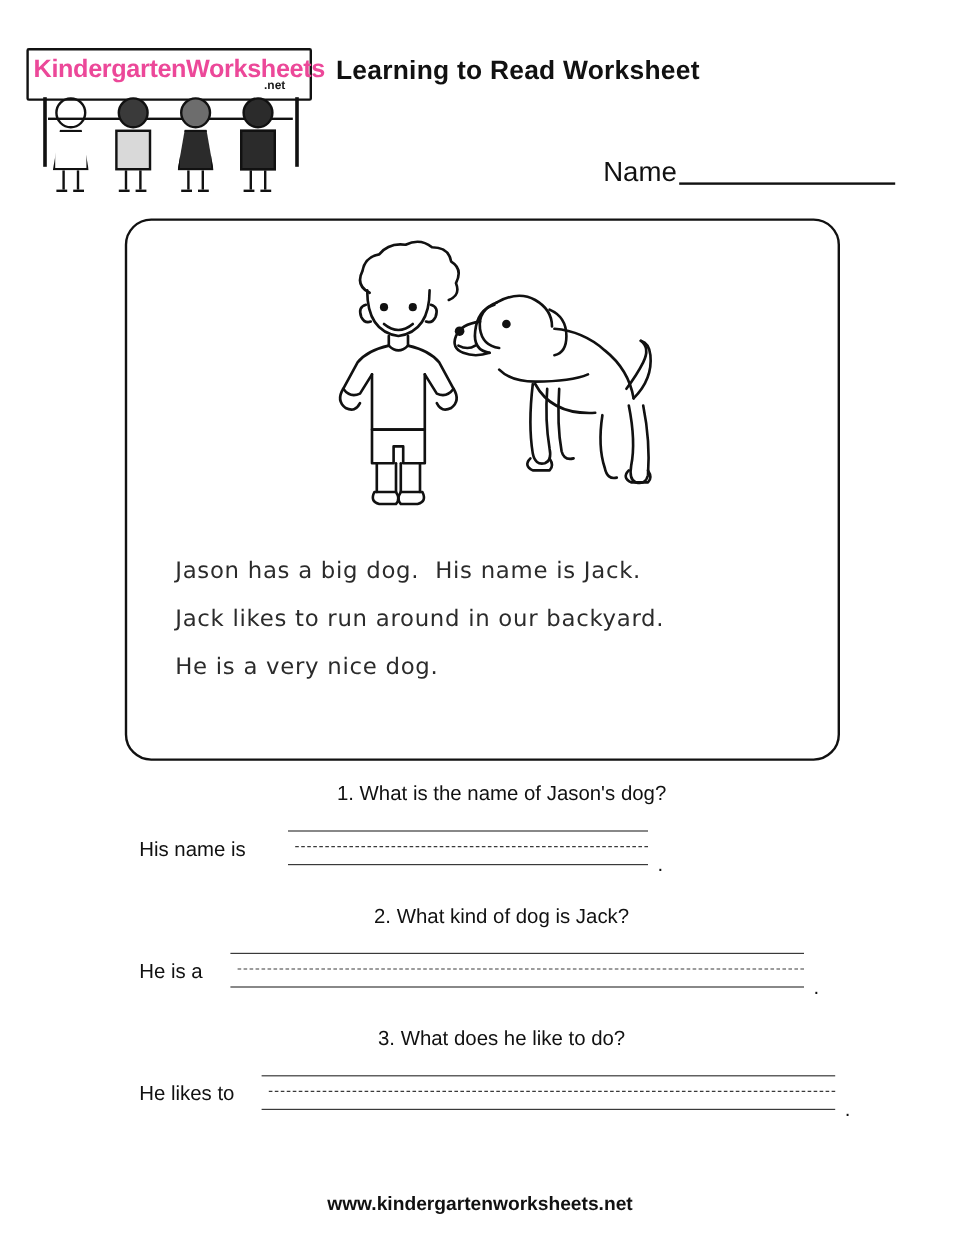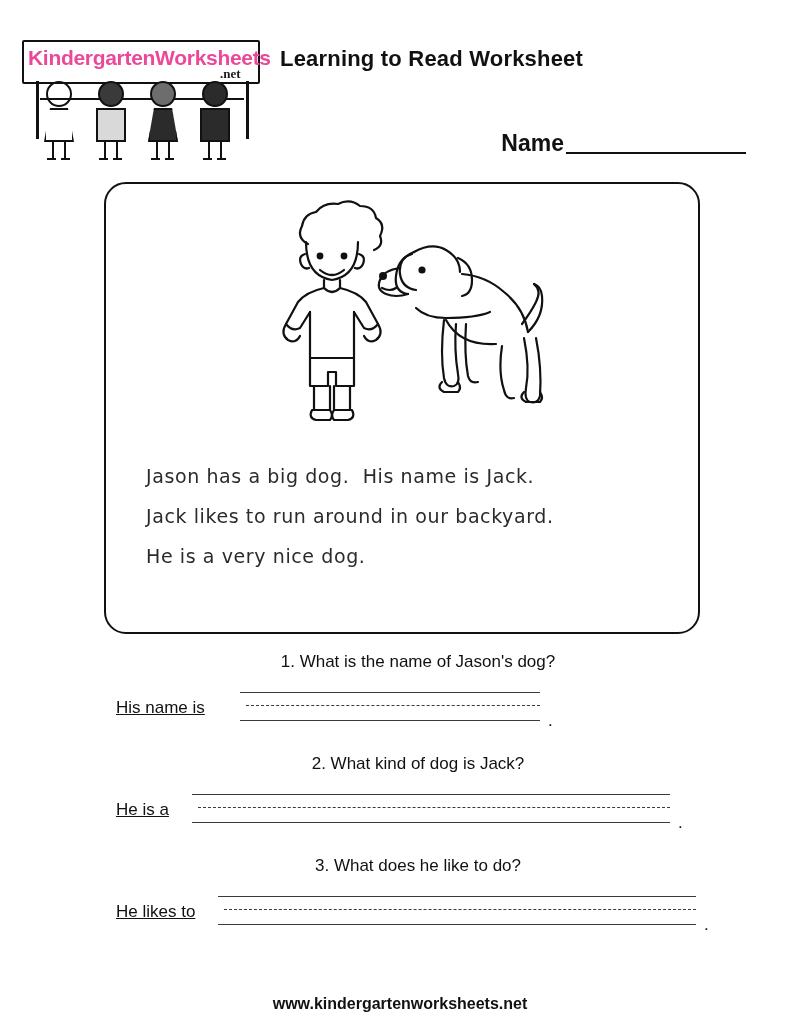--- a/index.html
+++ b/index.html
@@ -50,24 +50,23 @@
     font-size: 21px;
     font-weight: bold;
     letter-spacing: -0.3px;
     white-space: nowrap;
   }
   .logo-text .kg { color: #ec4899; }
   .logo-net {
     position: absolute;
     left: 206px;
     top: 40px;
-    font-size: 13px;
+    font-size: 10px;
     font-weight: bold;
     color: #1a1a1a;
-    font-family: Liberation Serif, serif;
   }
   .pole {
     position: absolute;
     width: 3px;
     background: #111;
   }
   .pole.l { left: 22px; top: 55px; height: 58px; }
   .pole.r { left: 232px; top: 55px; height: 58px; }
 
   .kid {
@@ -140,21 +139,20 @@
     color: #111;
     letter-spacing: 0.2px;
   }
   .name-row {
     position: absolute;
     right: 54px;
     top: 112px;
     font-size: 23px;
     color: #111;
     white-space: nowrap;
-    font-weight: bold;
   }
   .name-line {
     display: inline-block;
     width: 180px;
     border-bottom: 2px solid #111;
     height: 19px;
     vertical-align: -3px;
     margin-left: 2px;
   }
 
@@ -206,21 +204,20 @@
   .answer {
     position: relative;
     height: 58px;
   }
   .ans-label {
     position: absolute;
     left: 8px;
     top: 20px;
     font-size: 17px;
     color: #111;
-    text-decoration: underline;
   }
   .rule {
     position: absolute;
     border-top: 1.5px solid #3a3a3a;
   }
   .dashrule {
     position: absolute;
     border-top: 1.5px dashed #3a3a3a;
   }
   .period {

